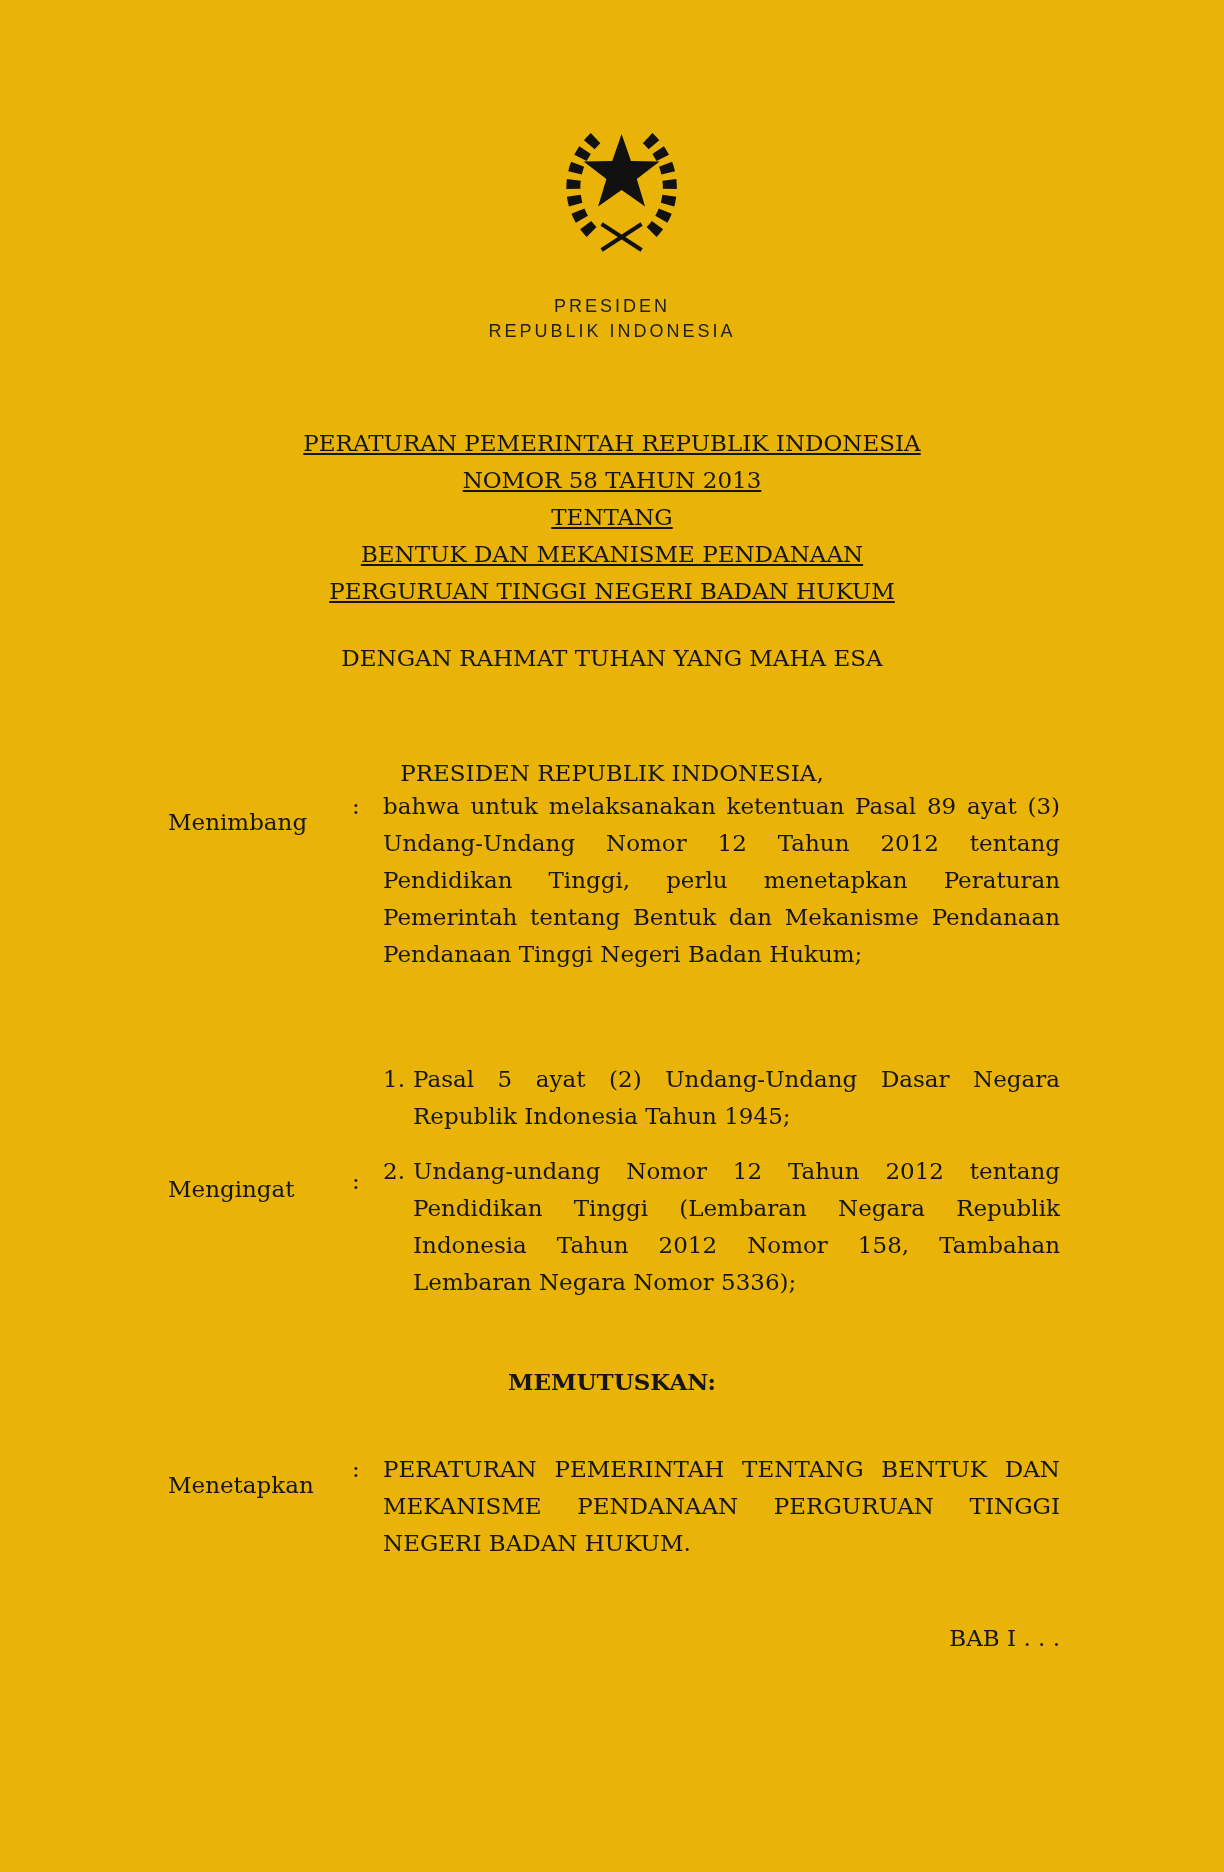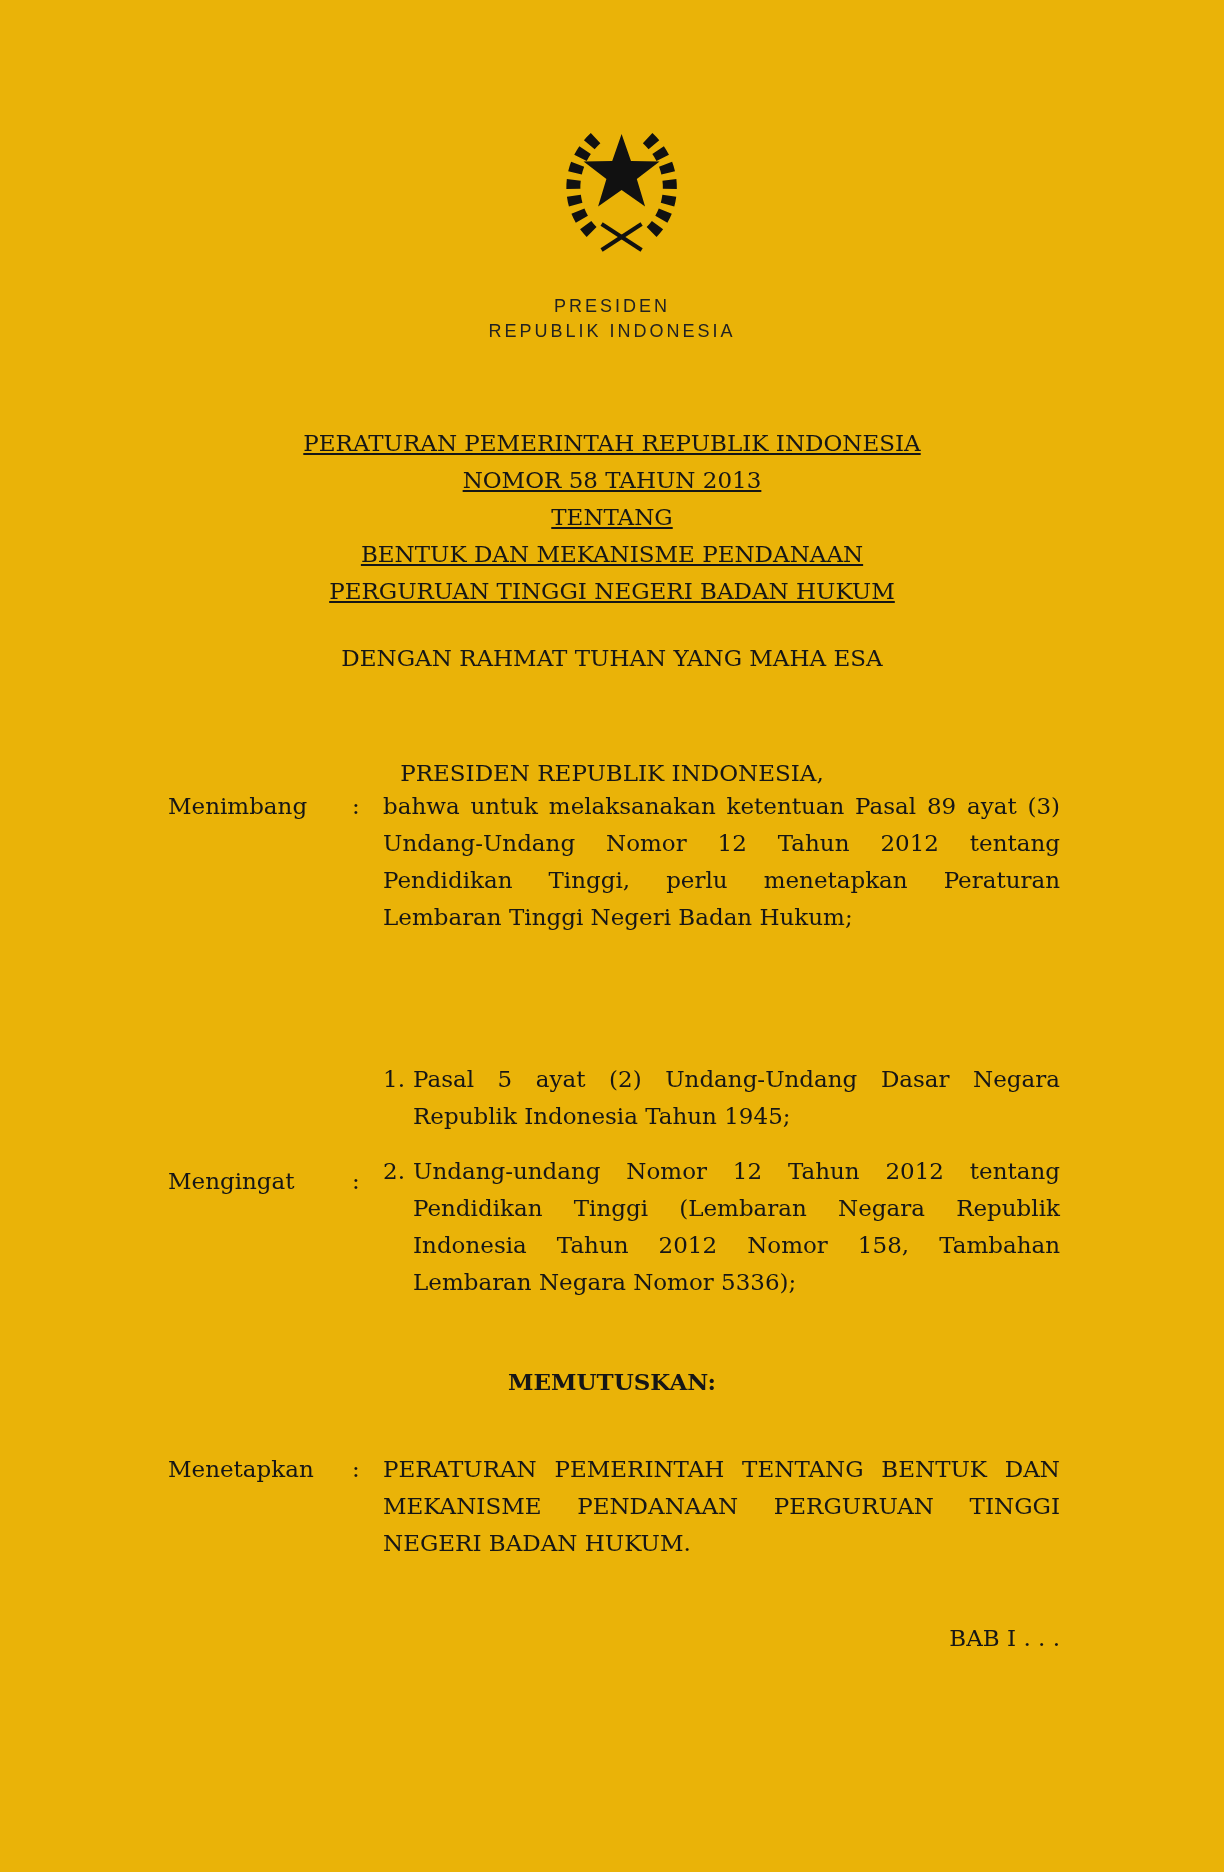--- a/index.html
+++ b/index.html
@@ -30,21 +30,21 @@
   }
   .title-block{top:425px;text-decoration:underline;}
   .invocation{top:640px;}
   .authority{top:724px;margin-top:31px;}
   .memutuskan{top:1363px;font-weight:bold;}
   .clause{
     position:absolute;left:168px;width:892px;
     display:flex;
     font-size:23px;line-height:37px;
   }
-  .clause .label{width:184px;flex:0 0 184px;}
+  .clause .label{width:184px;flex:0 0 184px;margin-top:16px;}
   .clause .colon{width:31px;flex:0 0 31px;}
   .clause .body{flex:1 1 auto;min-width:0;}
   .menimbang{top:788px;}
   .mengingat{top:1061px;align-items:center;}
   .menetapkan{top:1451px;}
   .jl{text-align:justify;text-align-last:justify;}
   .jl.last{text-align-last:left;}
   .num-item{display:flex;}
   .num-item.gap{margin-top:18px;}
   .num-item .num{width:30px;flex:0 0 30px;}
@@ -85,21 +85,22 @@
 
   <div class="center authority">PRESIDEN REPUBLIK INDONESIA,</div>
 
   <div class="clause menimbang">
     <div class="label">Menimbang</div>
     <div class="colon">:</div>
     <div class="body">
       <div class="jl">bahwa untuk melaksanakan ketentuan Pasal 89 ayat (3)</div>
       <div class="jl">Undang-Undang Nomor 12 Tahun 2012 tentang</div>
       <div class="jl">Pendidikan Tinggi, perlu menetapkan Peraturan</div>
-      <div class="jl last">Lembaran Tinggi Negeri Badan Hukum;</div>
+      <div class="jl">Pemerintah tentang Bentuk dan Mekanisme Pendanaan</div>
+      <div class="jl last">Pendanaan Tinggi Negeri Badan Hukum;</div>
     </div>
   </div>
 
   <div class="clause mengingat">
     <div class="label">Mengingat</div>
     <div class="colon">:</div>
     <div class="body">
       <div class="num-item">
         <div class="num">1.</div>
         <div class="itext">

